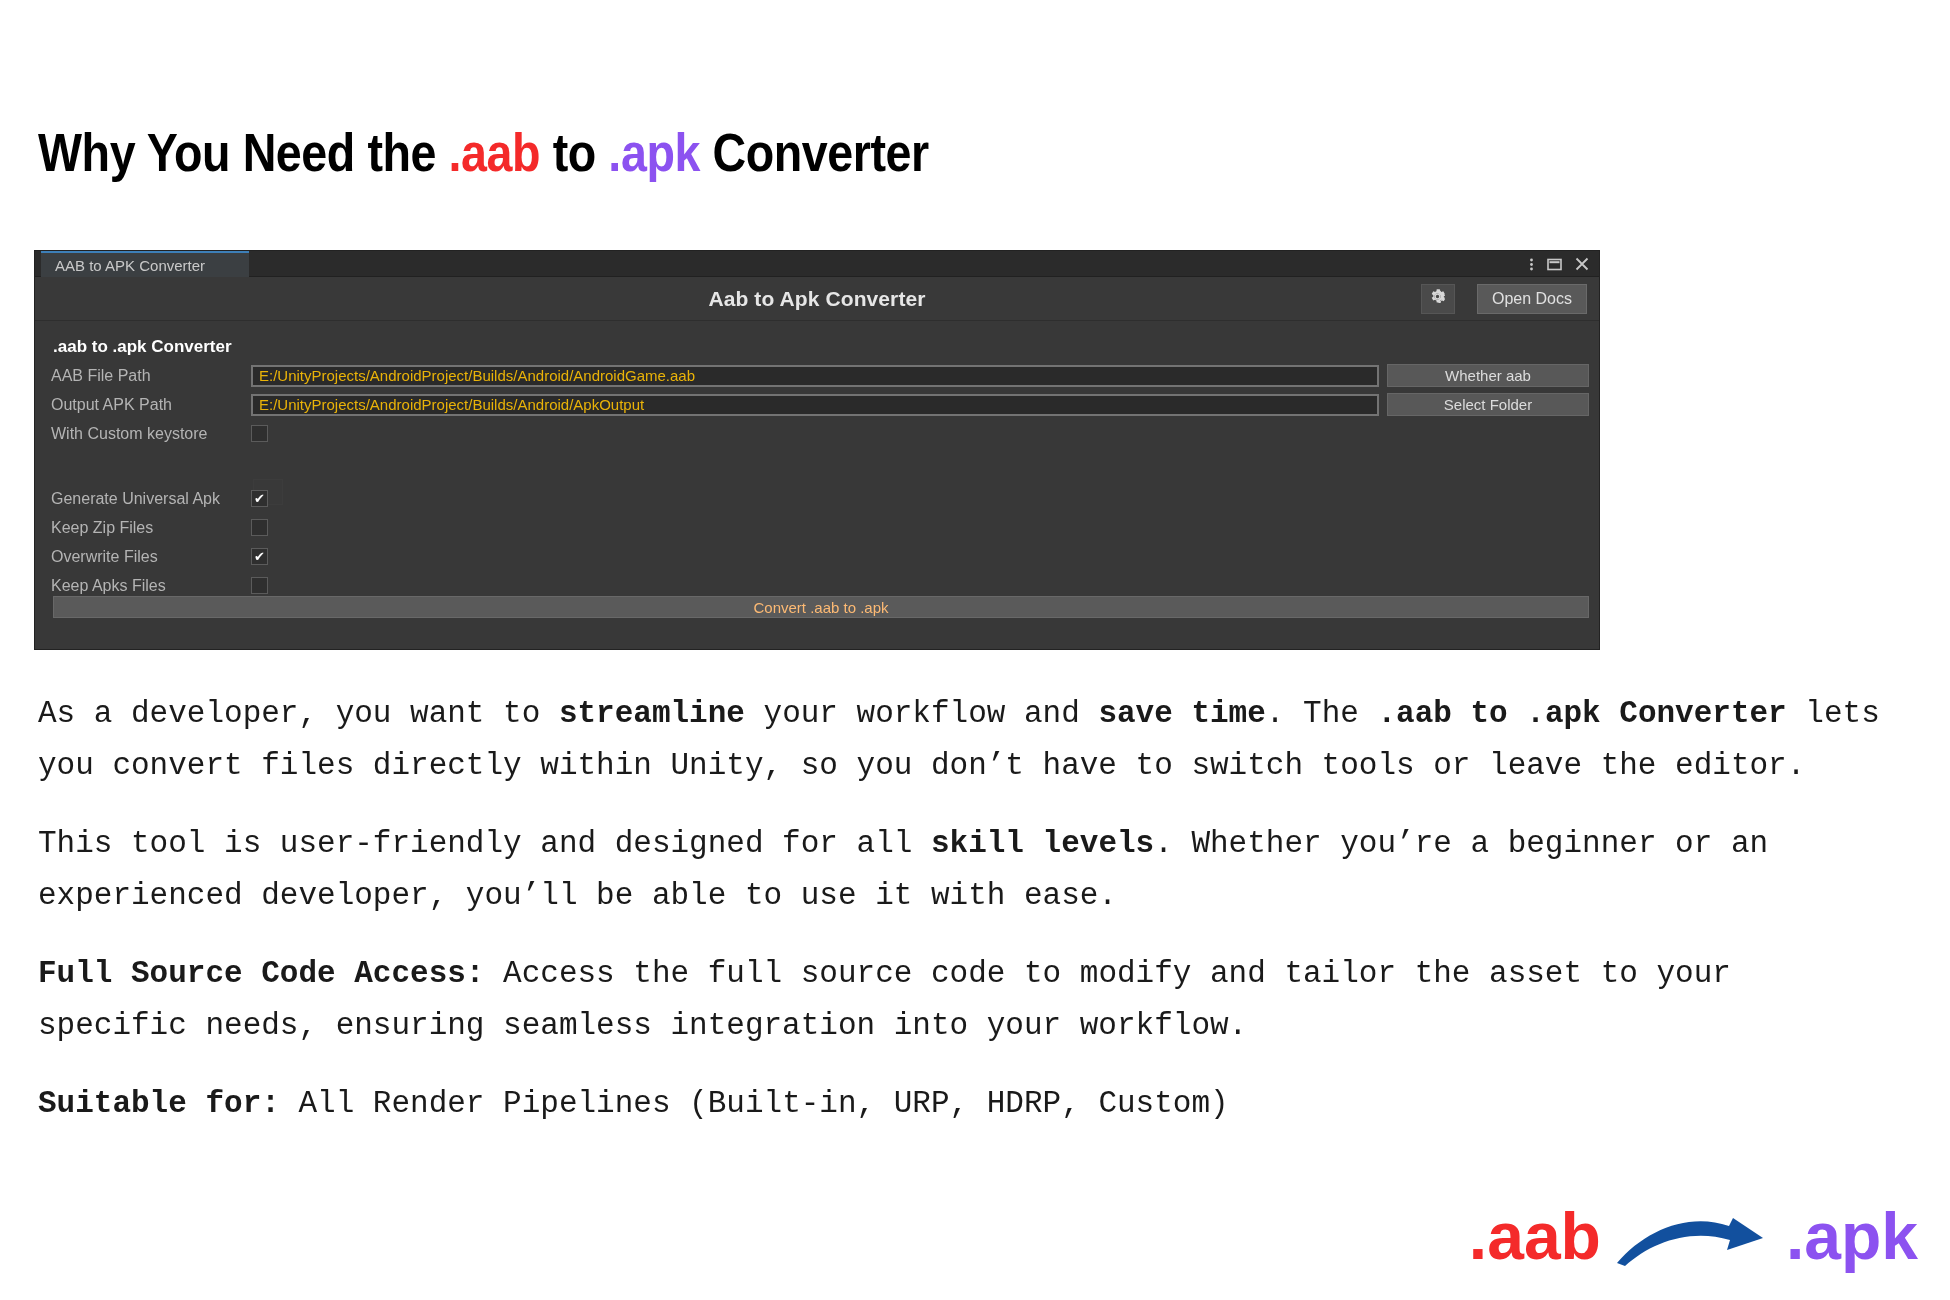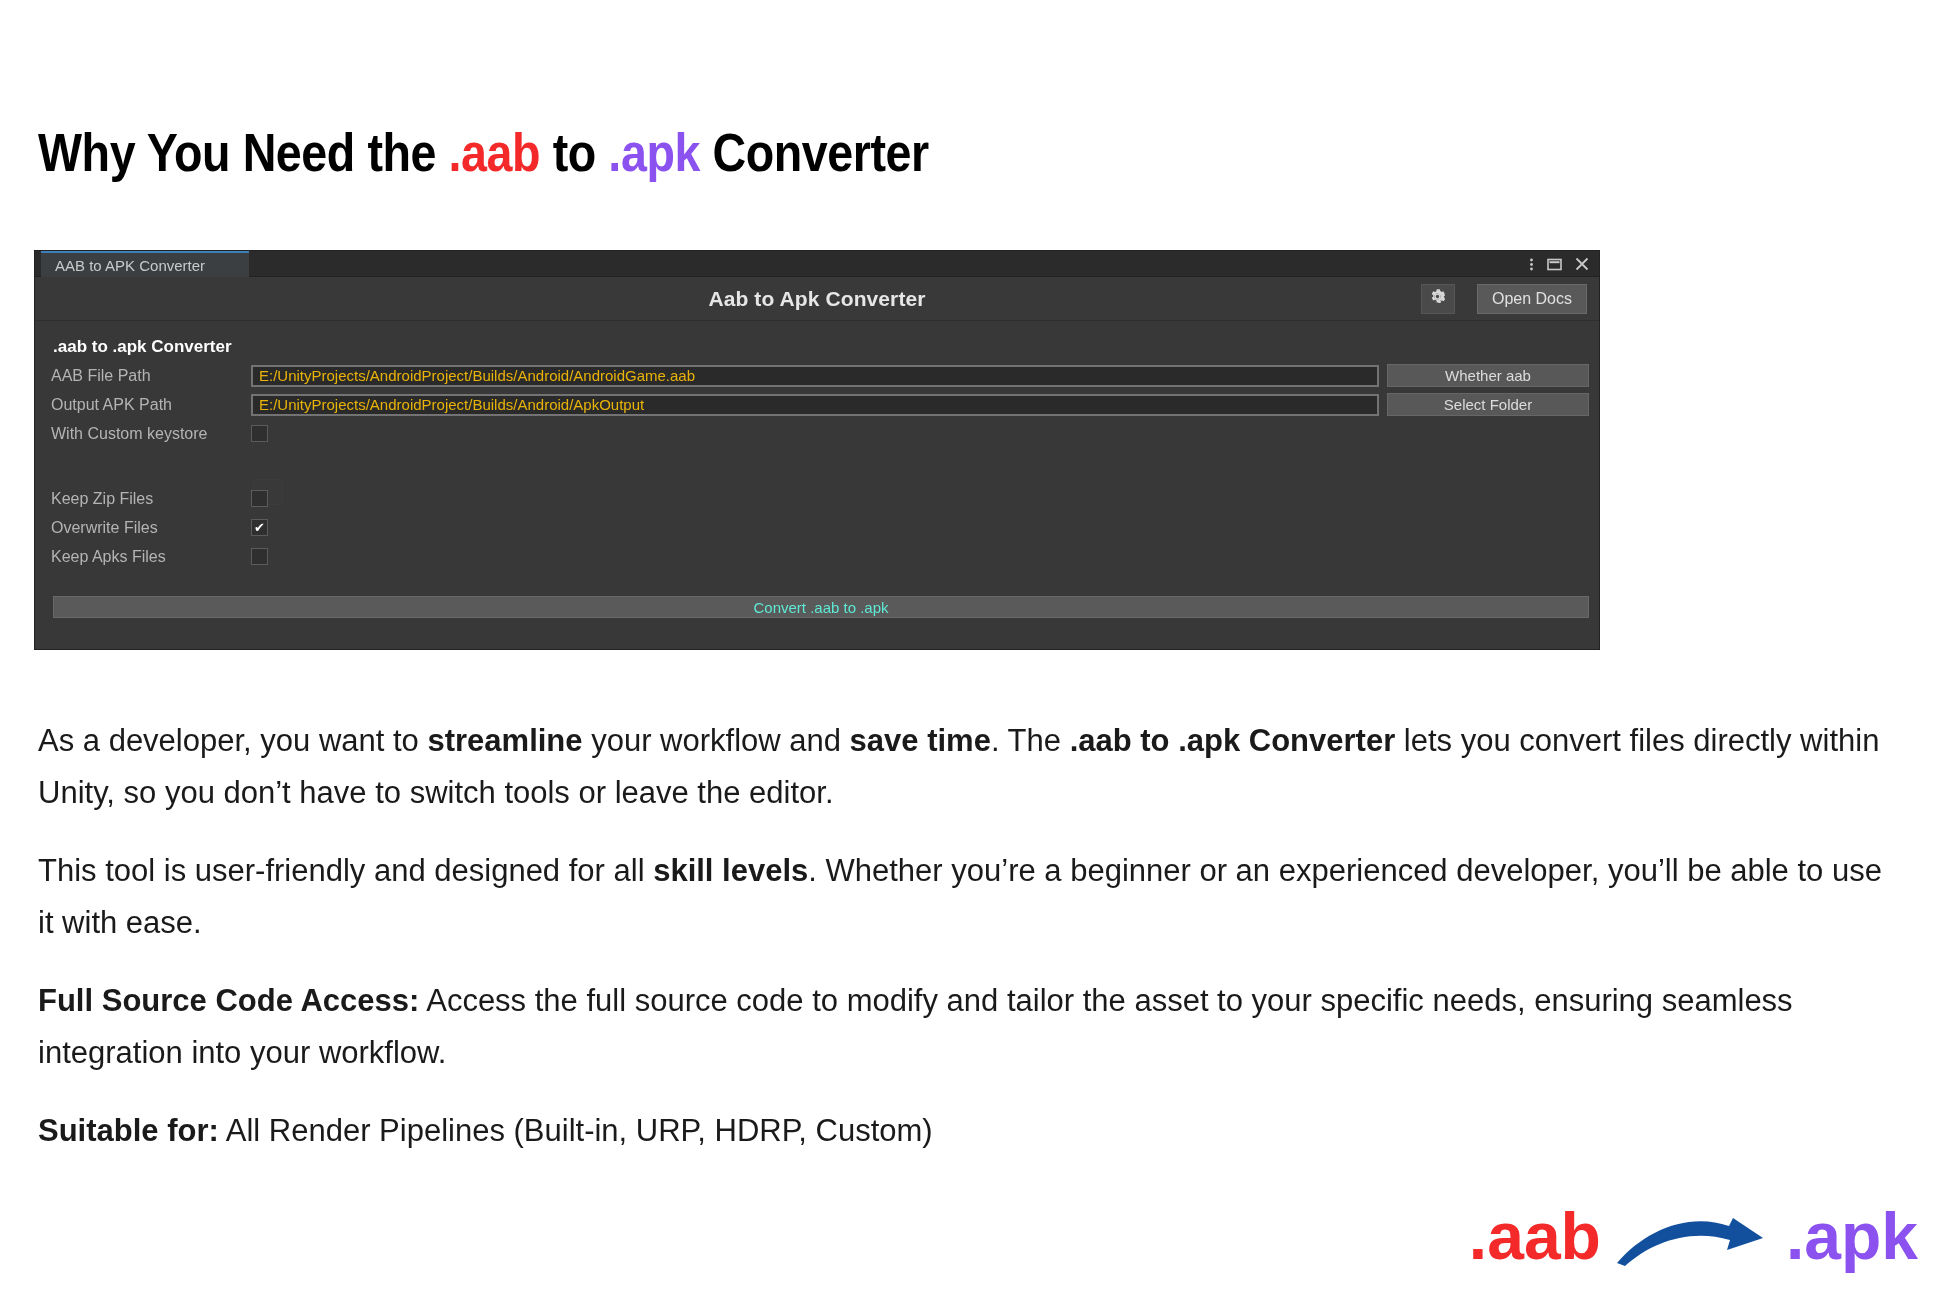--- a/index.html
+++ b/index.html
@@ -222,38 +222,37 @@
   .spacer-gap { height: 36px; }
 
   .convert-btn {
     position: absolute;
     left: 18px;
     right: 10px;
     bottom: 32px;
     height: 22px;
     background: #5a5a5a;
     border: 1px solid #686868;
-    color: #5eead4;
+    color: #fdba74;
     font-size: 15px;
     display: flex;
     align-items: center;
     justify-content: center;
   }
 
   
   .copy {
     position: absolute;
     left: 38px;
     top: 688px;
     width: 1860px;
-    font-family: Liberation Sans, sans-serif;
+    font-family: Liberation Mono, monospace;
     font-size: 31px;
     color: #1a1a1a;
     line-height: 1.68;
-    margin-top: 27px;
   }
   .copy p { margin: 0 0 14px 0; }
   .copy p.tight { margin-bottom: 26px; }
   .copy b { font-weight: bold; }
 
   
   .footer-logo {
     position: absolute;
     right: 32px;
     bottom: 28px;
@@ -343,20 +342,24 @@
       <div class="field-row">
         <div class="field-label">With Custom keystore</div>
         <div class="cb"></div>
       </div>
 
       <div class="ghost-block"></div>
 
       <div class="spacer-gap"></div>
 
       <div class="field-row">
+        <div class="field-label">Generate Universal Apk</div>
+        <div class="cb checked"></div>
+      </div>
+      <div class="field-row">
         <div class="field-label">Keep Zip Files</div>
         <div class="cb"></div>
       </div>
       <div class="field-row">
         <div class="field-label">Overwrite Files</div>
         <div class="cb checked"></div>
       </div>
       <div class="field-row">
         <div class="field-label">Keep Apks Files</div>
         <div class="cb"></div>

